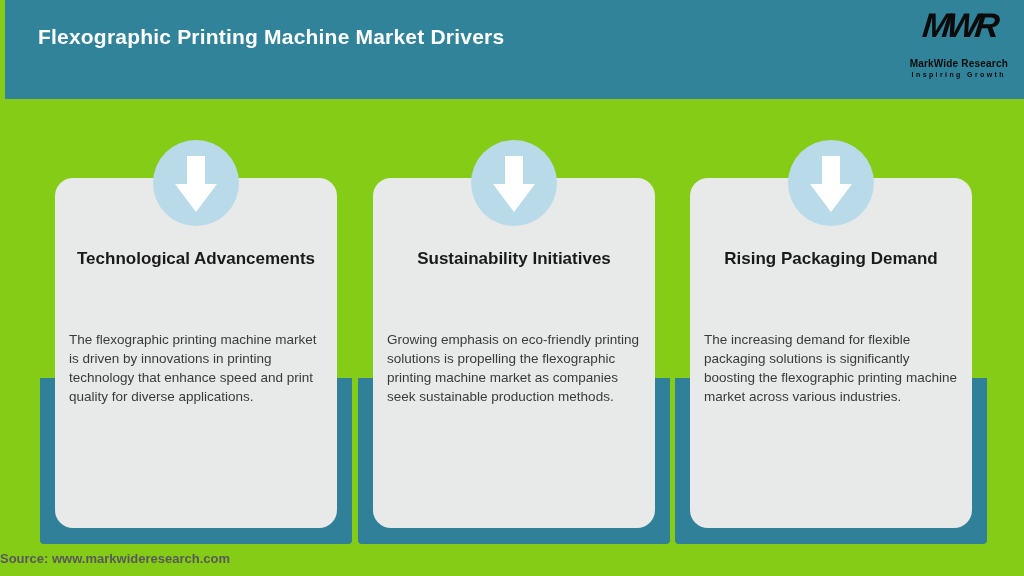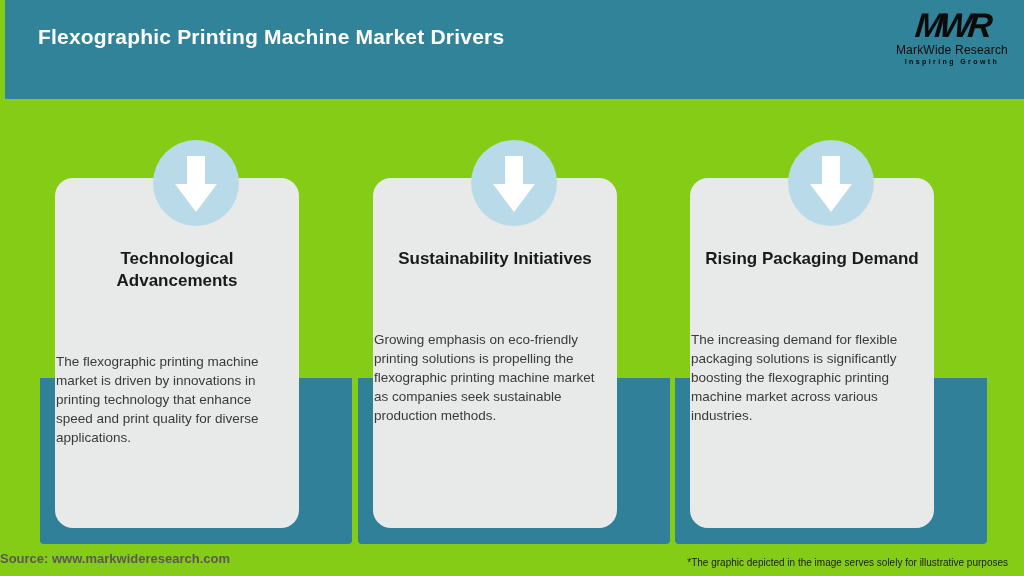--- a/index.html
+++ b/index.html
@@ -46,23 +46,23 @@
     line-height:1;
   }
   .logo-acronym{
     font-size:34px;
     font-weight:800;
     font-style:italic;
     letter-spacing:-4px;
     transform:skewX(-6deg);
   }
   .logo-name{
-    font-size:12px;
-    font-weight:400;
-    margin-top:2px;
+    font-size:10px;
+    font-weight:700;
+    margin-top:17px;
     letter-spacing:0.2px;
   }
   .logo-tagline{
     font-size:7px;
     font-weight:700;
     letter-spacing:2.4px;
     margin-top:2px;
   }
 
   
@@ -76,40 +76,40 @@
     border-radius:0 0 4px 4px;
   }
   .u0{left:40px;}
   .u1{left:358px;}
   .u2{left:675px;}
 
   
   .card{
     position:absolute;
     top:178px;
-    width:244px;
+    width:282px;
     height:350px;
     background:var(--card_bg);
     border-radius:18px;
     z-index:3;
   }
   .c0{left:55px;}
   .c1{left:373px;}
   .c2{left:690px;}
 
   .card-title{
     margin:70px 10px 0;
     text-align:center;
     font-size:17px;
     font-weight:700;
     color:var(--title_color);
     line-height:22px;
   }
   .card-desc{
-    margin:60px 12px 0 1px;
+    margin:60px 12px 0 14px;
     font-size:13.5px;
     line-height:19px;
     color:var(--body_color);
   }
 
   
   .circle{
     position:absolute;
     top:140px;
     width:86px;
@@ -186,15 +186,14 @@
     </svg>
   </div>
   <div class="circle ci2">
     <svg width="44" height="58" viewBox="0 0 44 58" xmlns="http://www.w3.org/2000/svg">
       <rect x="13" y="0" width="18" height="30" fill="#ffffff"></rect>
       <polygon points="1,28 43,28 22,56" fill="#ffffff"></polygon>
     </svg>
   </div>
 
   <div class="source">Source: www.markwideresearch.com</div>
-  <div class="disclaimer">*The graphic depicted in the image serves solely for illustrative purposes</div>
 
 </div>
 
 </body></html>

